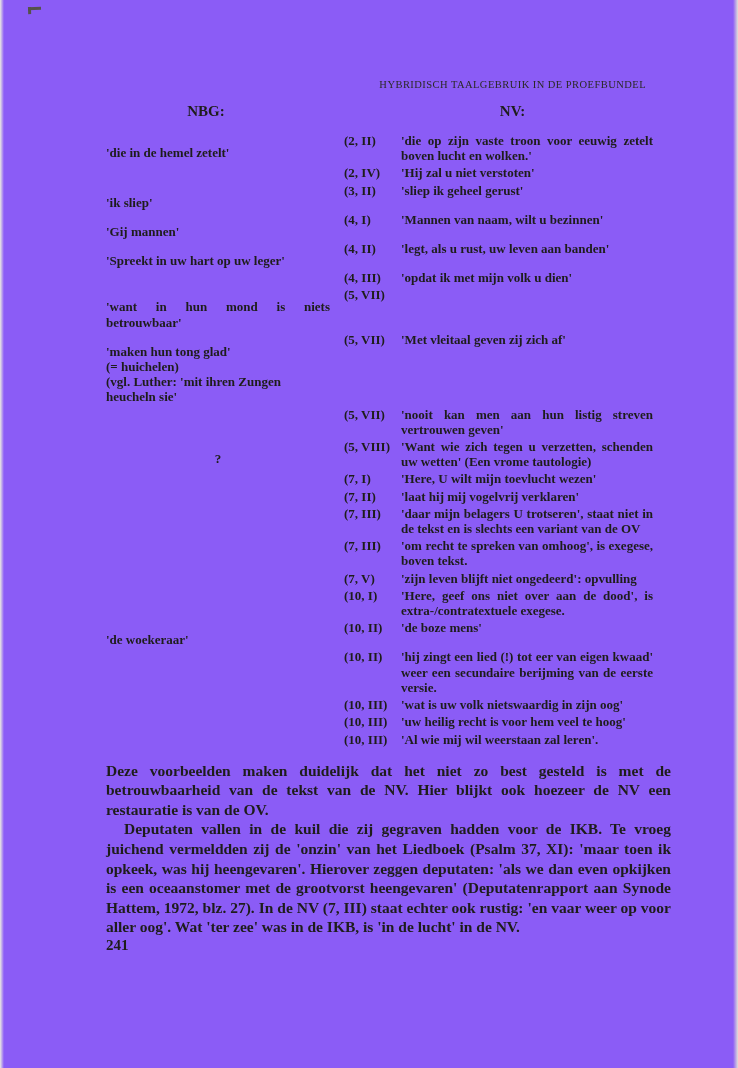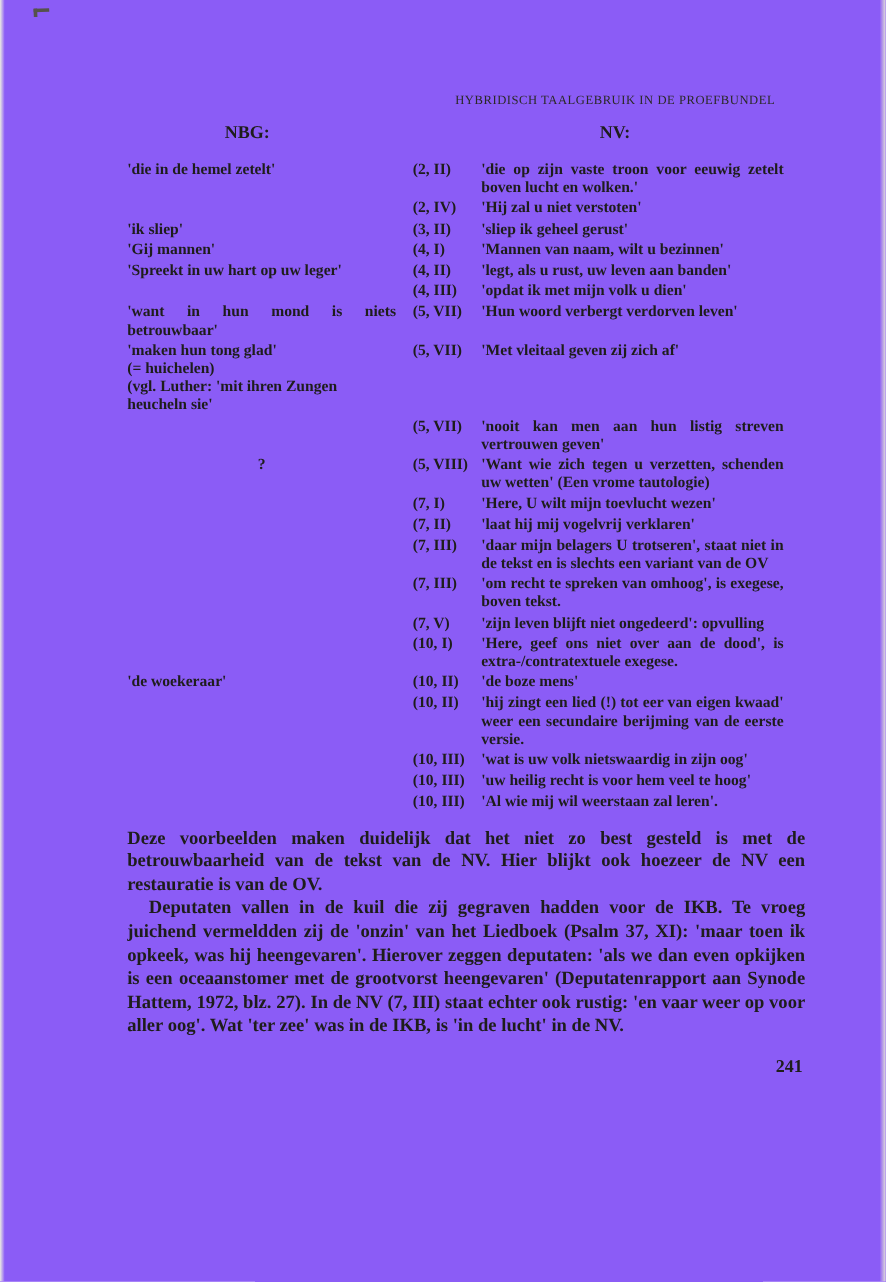--- a/index.html
+++ b/index.html
@@ -51,30 +51,31 @@
   .row {
     display: grid;
     grid-template-columns: 238px 57px 252px;
     margin-bottom: 2px;
   }
   .cell { min-height: 1px; }
   .cell.nbg {
     padding-right: 14px;
     white-space: pre-line;
     text-align: justify;
+    margin-top: 12px;
   }
   .cell.nbg.center { text-align: center; white-space: normal; }
   .cell.ref { white-space: nowrap; }
   .cell.nv { text-align: justify; }
   .body-text { margin-top: 14px; font-size: 15.5px; line-height: 19.6px; }
   .body-par { margin: 0; text-align: justify; }
   .body-par.indent { text-indent: 18px; }
   .page-number {
-    margin-top: 16px;
-    text-align: right;
+    margin-top: 0;
+    text-align: left;
     font-size: 15px;
     padding-right: 2px;
   }
 </style>
 </head>
 <body>
 
 <div class="page">
 
   <div class="edge-shadow-left"></div>
@@ -123,21 +124,20 @@
 
   <div class="row">
     <div class="cell nbg"></div>
     <div class="cell ref">(4, III)</div>
     <div class="cell nv">'opdat ik met mijn volk u dien'</div>
   </div>
 
   <div class="row">
     <div class="cell nbg">'want in hun mond is niets betrouwbaar'</div>
     <div class="cell ref">(5, VII)</div>
-    <div class="cell nv">'Hun woord verbergt verdorven leven'</div>
   </div>
 
   <div class="row">
     <div class="cell nbg">'maken hun tong glad'
 (= huichelen)
 (vgl. Luther: 'mit ihren Zungen
 heucheln sie'</div>
     <div class="cell ref">(5, VII)</div>
     <div class="cell nv">'Met vleitaal geven zij zich af'</div>
   </div>

